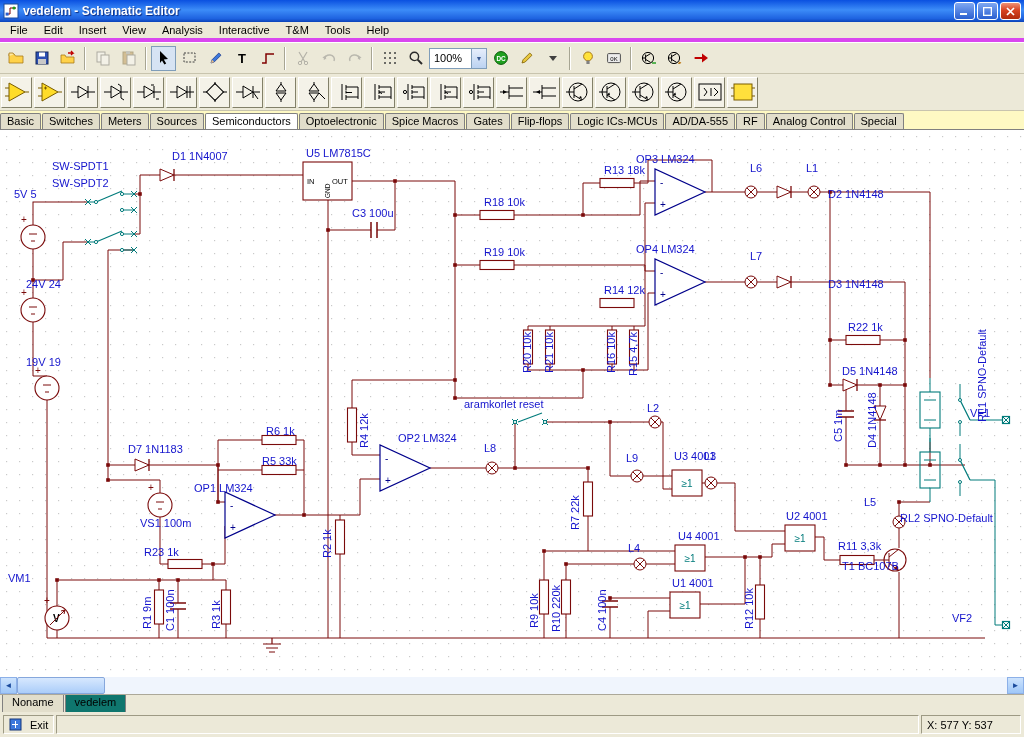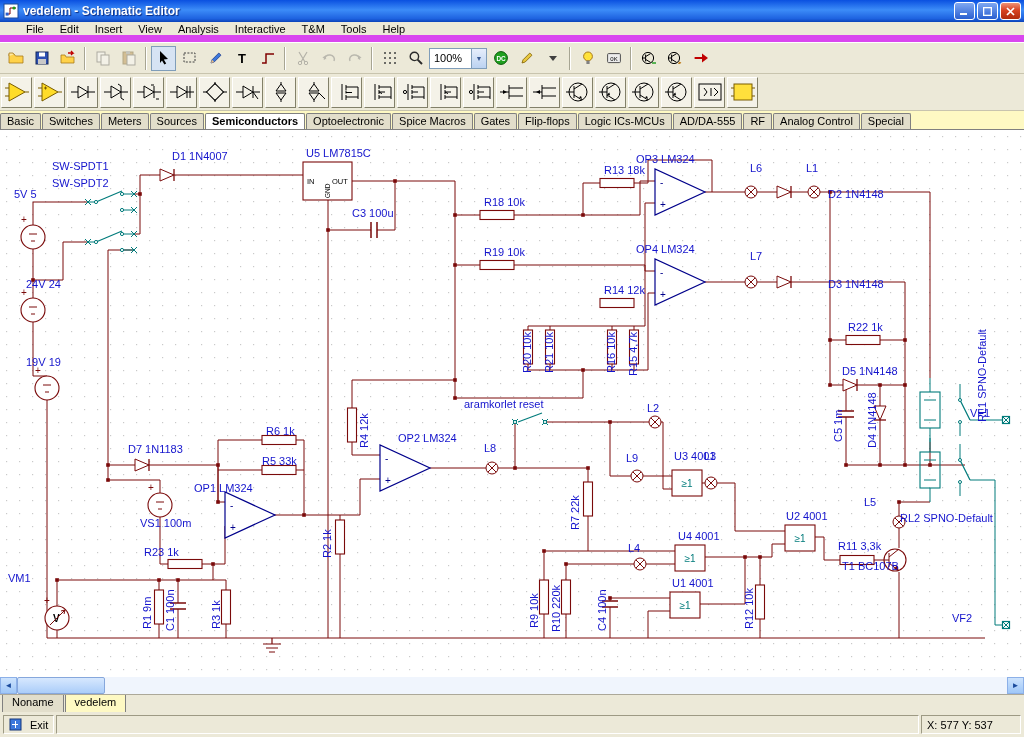--- a/index.html
+++ b/index.html
@@ -4,46 +4,46 @@
 <style>
   *{box-sizing:border-box;margin:0;padding:0}
   body{margin:0;font-family:"Liberation Sans",sans-serif;background:#ECE9D8;width:1024px;height:737px;overflow:hidden}
   #window{width:1024px;height:737px;display:flex;flex-direction:column;background:#ECE9D8;overflow:hidden}
   .titlebar{height:22px;flex:0 0 22px;background:linear-gradient(180deg,#0A50E0 0%,#3C8CF8 45%,#1E62E0 85%,#0A42B8 100%);display:flex;align-items:center;color:#fff;font-weight:bold;font-size:12px;padding:0 3px;gap:4px;text-shadow:1px 1px 1px #0A2A80}
   .title-text{flex:1;white-space:nowrap;overflow:hidden}
   .win-controls{display:flex;gap:2px}
   .win-btn{width:21px;height:18px;border:1px solid #fff;border-radius:3px;display:flex;align-items:center;justify-content:center;padding:0;cursor:default}
   .win-btn.min,.win-btn.max{background:linear-gradient(180deg,#7FA8F2,#2A5FD0)}
   .win-btn.close{background:linear-gradient(180deg,#F09276,#D84322 45%,#B02B0E)}
-  .menubar{height:20px;flex:0 0 20px;display:flex;align-items:center;font-size:11px;background:#ECE9D8;border-bottom:7px solid #d946ef;padding-left:18px}
+  .menubar{height:20px;flex:0 0 20px;display:flex;align-items:center;font-size:11px;background:#ECE9D8;border-bottom:4px solid #d946ef;padding-left:2px}
   .menu-item{padding:3px 8px;color:#000}
   .toolbar{height:32px;flex:0 0 32px;display:flex;align-items:center;padding:2px 3px;gap:1px;background:#ECE9D8;border-top:1px solid #fff;border-bottom:1px solid #C8C4AE}
   .tb-btn{width:25px;height:25px;display:flex;align-items:center;justify-content:center;border:1px solid transparent;background:transparent}
   .tb-btn.pressed{border:1px solid #7F9DB9;background:#D6E3F3}
   .tb-btn.disabled{opacity:.4}
   .tb-sep{width:2px;height:23px;border-left:1px solid #A7A593;border-right:1px solid #fff;margin:0 3px}
   .combo{height:21px;background:#fff;border:1px solid #7F9DB9;display:flex;align-items:center;font-size:11px}
   .combo .ctext{flex:1;padding:0 4px;white-space:nowrap;overflow:hidden}
   .combo .arrow{width:15px;height:100%;background:linear-gradient(180deg,#E6EEFB,#BBD2F1);border-left:1px solid #7F9DB9;display:flex;align-items:center;justify-content:center;font-size:7px;color:#3A5A94}
   .tb-right{margin-left:auto;display:flex;align-items:center;gap:3px}
   .palette{height:37px;flex:0 0 37px;display:flex;align-items:center;gap:2px;padding:2px 1px;background:#ECE9D8;border-bottom:1px solid #C8C4AE;overflow:hidden}
   .pal-btn{width:31px;height:31px;flex:0 0 31px;display:flex;align-items:center;justify-content:center;background:#F4F2E8;border:1px solid;border-color:#fff #828069 #828069 #fff;padding:0}
   .tabs{height:18px;flex:0 0 18px;display:flex;align-items:flex-end;font-size:11px;background:#fef9c3;padding-left:0}
   .tab{padding:1px 6px 2px 6px;border:1px solid #808080;border-bottom:none;background:#E2DECB;margin-right:1px;border-radius:2px 2px 0 0;white-space:nowrap}
-  .tab.active{background:#fff;font-weight:bold}
+  .tab.active{background:#fff;font-weight:normal}
   .canvas{position:relative;height:548px;flex:0 0 548px;background:#fff;border-top:1px solid #808080;overflow:hidden}
   .canvas svg{display:block}
   .canvas svg text{font-family:"Liberation Sans",sans-serif}
   .hscroll{height:17px;flex:0 0 17px;display:flex;background:#F0F5FD}
   .scroll-btn{width:17px;flex:0 0 17px;height:17px;background:linear-gradient(180deg,#CDE3FD,#9FC7F8);border:1px solid #8CB0E8;color:#1A4A9C;display:flex;align-items:center;justify-content:center;font-size:8px}
   .scroll-thumb{width:88px;flex:0 0 88px;background:linear-gradient(180deg,#D7E8FE,#ABCDF9);border:1px solid #86A7DC;border-radius:2px}
   .scroll-track{flex:1}
   .doctabs{height:18px;flex:0 0 18px;background:#ECE9D8;border-top:1px solid #ACA899;display:flex;align-items:flex-start;font-size:11px;padding-left:2px}
   .doctab{padding:1px 9px 18px 9px;border:1px solid #808080;border-top:none;background:#E2DECB;margin-right:1px;border-radius:0 0 2px 2px;white-space:nowrap}
-  .doctab.active{background:#fef9c3}
+  .doctab.active{background:#0f766e}
   .statusbar{height:25px;flex:0 0 25px;display:flex;align-items:center;gap:2px;padding:2px 3px;font-size:11px;background:#ECE9D8}
   .status-cell{border:1px solid;border-color:#9D9A84 #FFFFFF #FFFFFF #9D9A84;height:19px;display:flex;align-items:center;padding:0 5px;gap:8px}
   .status-cell.fill{flex:1}
   .status-cell.coords{width:100px;justify-content:flex-start}
 </style>
 </head>
 <body>
 
 <div id="window">
 

